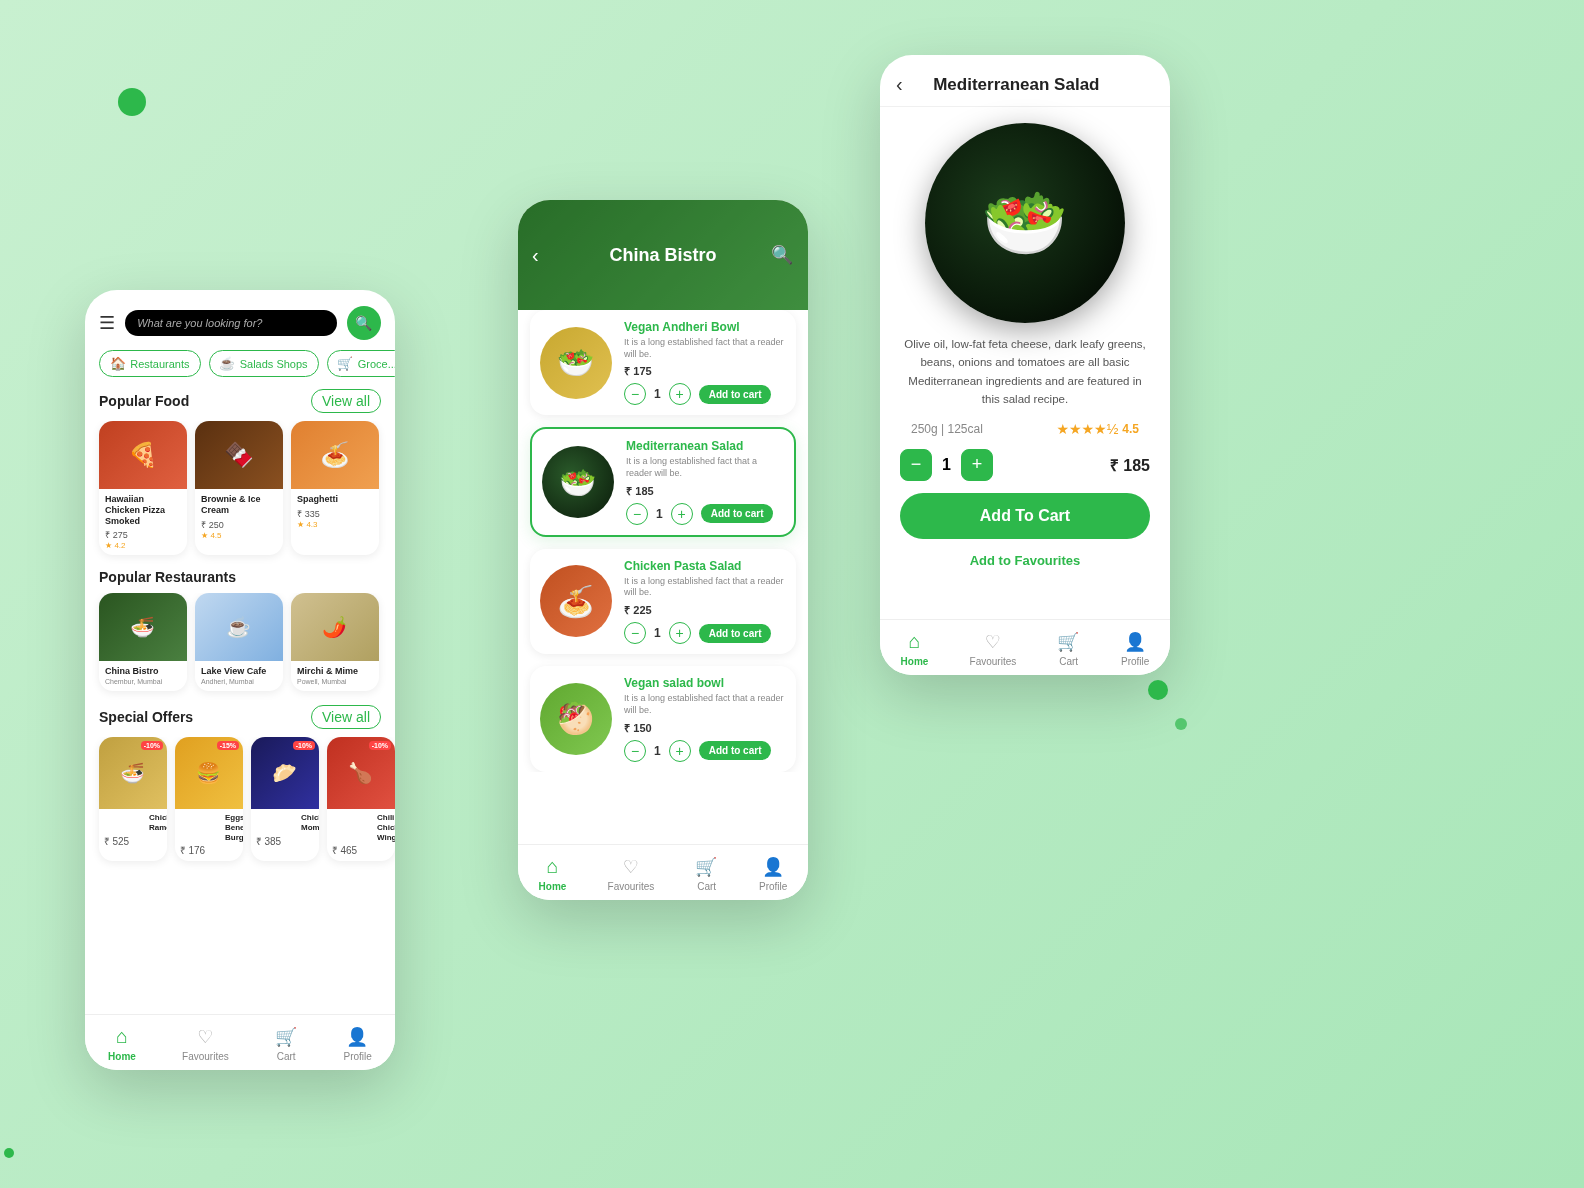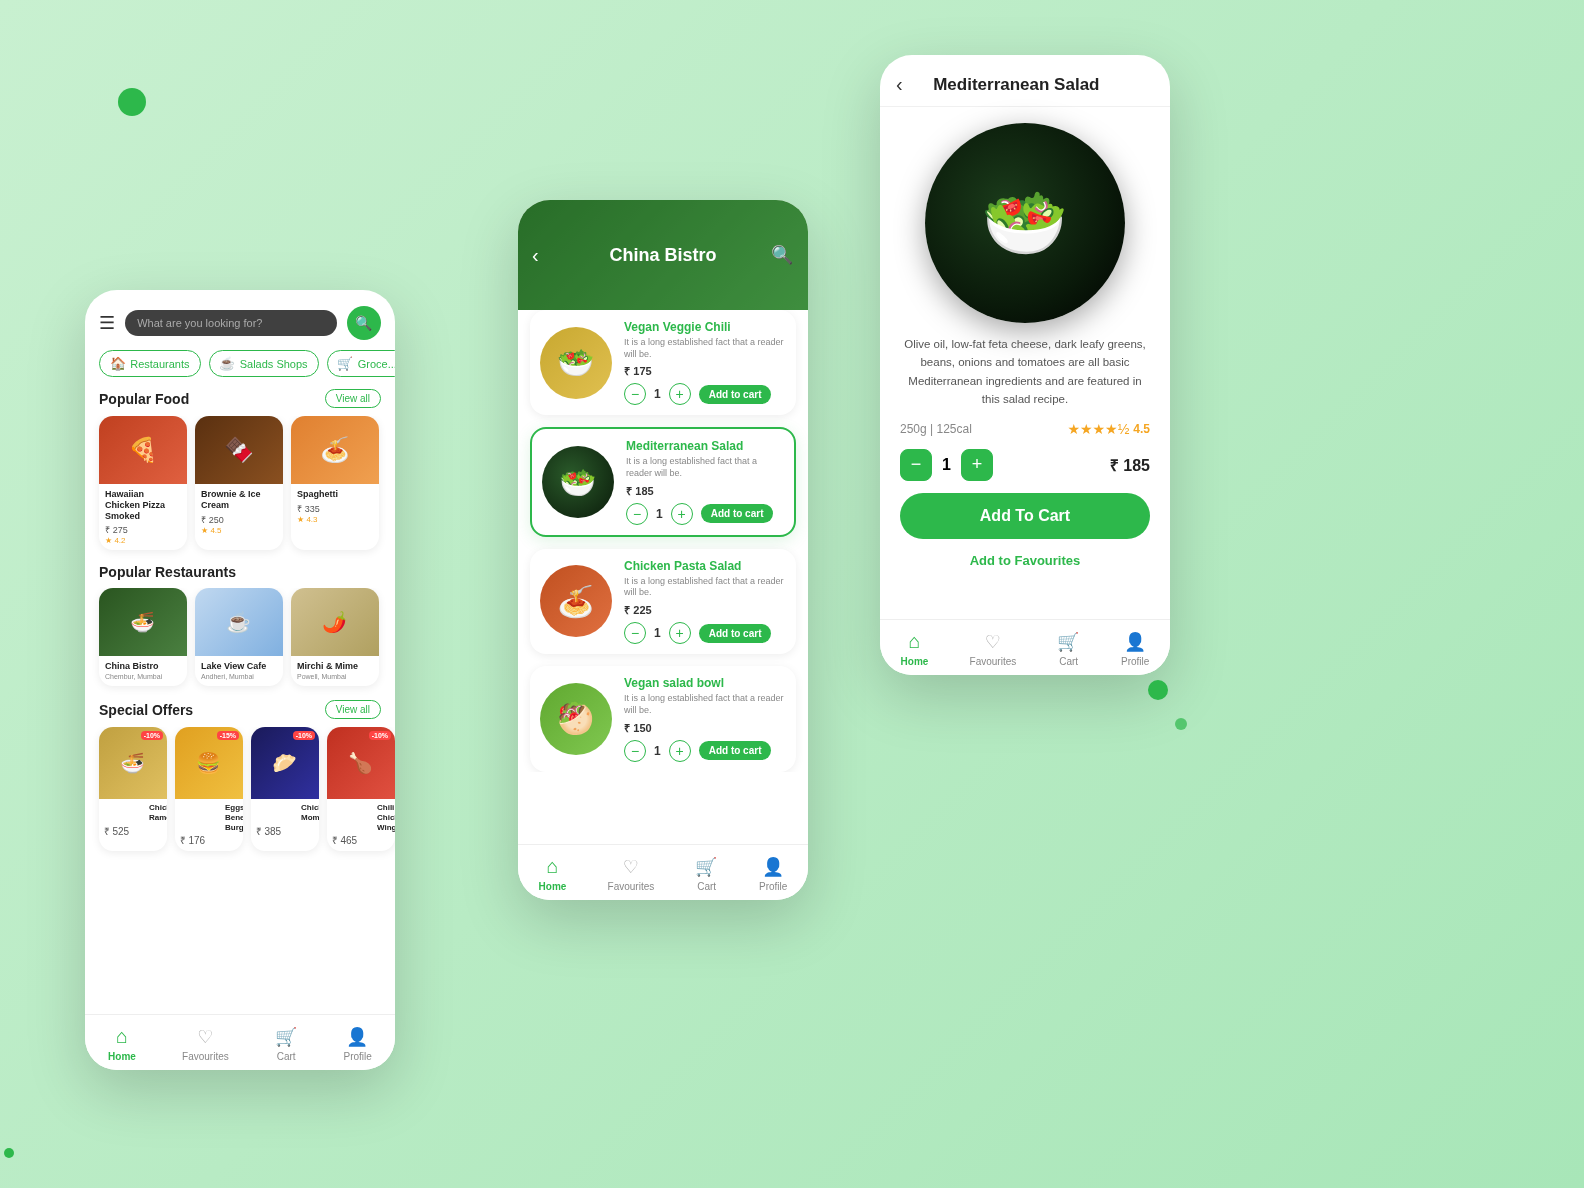--- a/index.html
+++ b/index.html
@@ -55,27 +55,28 @@
     
     .p1-header {
       display: flex;
       align-items: center;
       padding: 16px 14px 10px;
       gap: 10px;
     }
     .p1-hamburger { font-size: 18px; color: #333; cursor: pointer; }
     .p1-search-bar {
       flex: 1;
-      background: #404040;
+      background: #000000;
       border-radius: 20px;
       padding: 7px 12px;
       font-size: 12px;
       color: #999;
       display: flex;
       align-items: center;
+      font-style: italic;
     }
     .p1-search-btn {
       background: #2db84b;
       border-radius: 18px;
       width: 34px;
       height: 34px;
       display: flex;
       align-items: center;
       justify-content: center;
       color: #fff;
@@ -108,21 +109,21 @@
       justify-content: space-between;
       align-items: center;
       padding: 0 14px 8px;
     }
     .p1-section-title { font-size: 14px; font-weight: 700; color: #222; }
     .p1-view-all {
       background: #fff;
       border: 1.5px solid #2db84b;
       border-radius: 12px;
       padding: 3px 10px;
-      font-size: 10px;
+      font-size: 14px;
       color: #2db84b;
       cursor: pointer;
     }
 
     .p1-food-grid {
       display: flex;
       gap: 8px;
       padding: 0 14px 14px;
       overflow: hidden;
     }
@@ -380,21 +381,21 @@
       color: #555;
       text-align: center;
       padding: 0 20px;
       line-height: 1.6;
     }
 
     .p3-meta {
       display: flex;
       justify-content: space-between;
       align-items: center;
-      padding: 12px 20px;
+      padding: 12px 31px;
     }
     .p3-weight { font-size: 12px; color: #888; }
     .p3-stars { color: #f5a623; font-size: 14px; }
     .p3-rating { font-size: 12px; font-weight: 700; color: #f5a623; }
 
     .p3-qty-row {
       display: flex;
       align-items: center;
       justify-content: space-between;
       padding: 0 20px 12px;
@@ -613,21 +614,21 @@
     <span class="p2-hero-title">China Bistro</span>
     <div class="p2-search-btn">🔍</div>
   </div>
 
 
   <div class="p2-item-list">
 
     <div class="p2-item">
       <div class="p2-item-img" style="background:linear-gradient(135deg,#c8a830,#e0c050);">🥗</div>
       <div class="p2-item-details">
-        <div class="p2-item-name">Vegan Veggie Chili</div>
+        <div class="p2-item-name">Vegan Andheri Bowl</div>
         <div class="p2-item-desc">It is a long established fact that a reader will be.</div>
         <div class="p2-item-price">₹ 175</div>
         <div class="p2-item-actions">
           <button class="p2-qty-btn">−</button>
           <span class="p2-qty">1</span>
           <button class="p2-qty-btn">+</button>
           <button class="p2-add-btn">Add to cart</button>
         </div>
       </div>
     </div>

